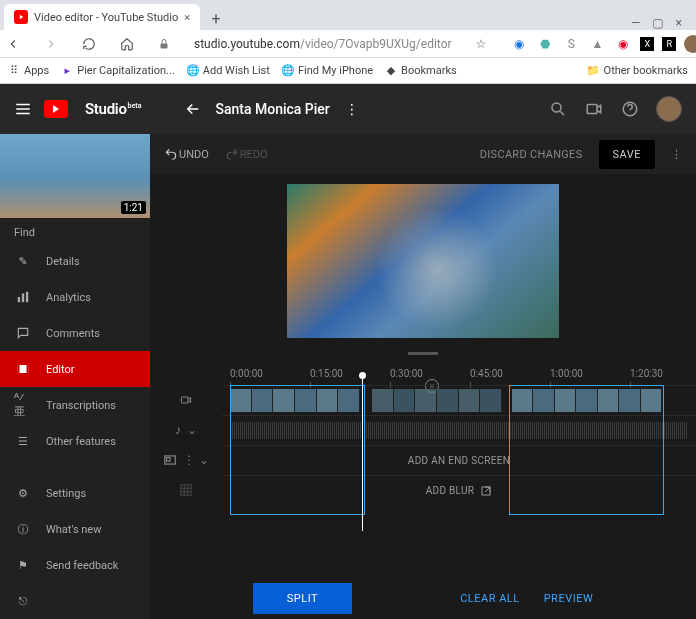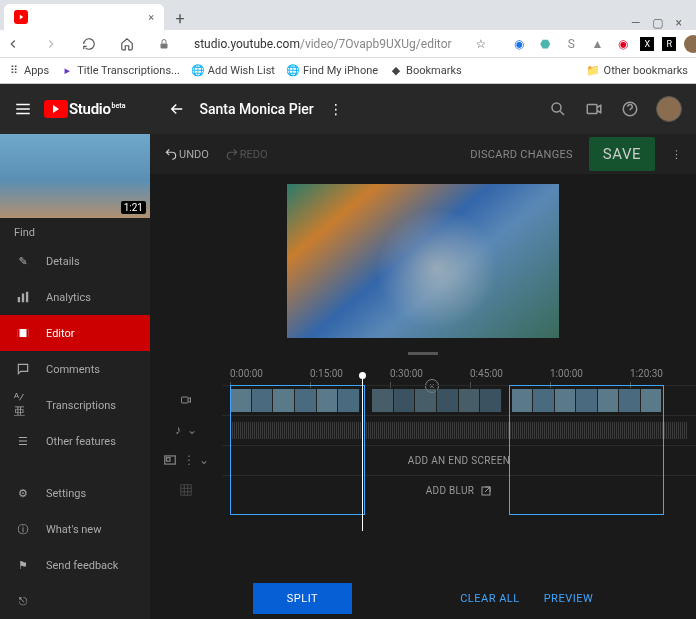--- a/index.html
+++ b/index.html
@@ -19,21 +19,21 @@
 .bmbar{height:26px;background:#fff;display:flex;align-items:center;gap:12px;padding:0 8px;font-size:11px;color:#444;border-bottom:1px solid #ccc}
 .bm{display:flex;align-items:center;gap:4px}
 .bm .dot{width:12px;height:12px;display:flex;align-items:center;justify-content:center}
 
 .app{position:absolute;top:84px;left:0;right:0;bottom:0;background:#282828;color:#aaa;display:flex;flex-direction:column}
 .topbar{height:50px;background:#282828;display:flex;align-items:center;padding:0 14px;gap:12px}
 .hamb{cursor:pointer}
 .logo{display:flex;align-items:center;gap:1px;font-weight:600;color:#fff}
 .logo .yt{width:24px;height:18px;background:#f00;border-radius:3px;display:flex;align-items:center;justify-content:center}
 .logo .yt:before{content:'';border-left:6px solid #fff;border-top:4px solid transparent;border-bottom:4px solid transparent}
-.studio{font-size:15px;letter-spacing:-.3px;margin-left:0}
+.studio{font-size:15px;letter-spacing:-.3px;margin-left:16px}
 .tm{font-size:7px;margin-top:-6px}
 .title{margin-left:30px;font-size:14px;color:#fff;font-weight:500;display:flex;align-items:center;gap:12px}
 .topright{margin-left:auto;display:flex;align-items:center;gap:16px;color:#999}
 .topright .ic,.title .ic{width:20px;height:20px;display:flex;align-items:center;justify-content:center;cursor:pointer}
 .avatar{width:26px;height:26px;border-radius:50%;background:#8a6d4f;border:1px solid #555}
 
 .body{flex:1;display:flex;min-height:0}
 .sidebar{width:150px;background:#212121;display:flex;flex-direction:column;font-size:11px}
 .thumb{width:150px;height:84px;background:linear-gradient(180deg,#6fa8cc 0%,#5a8fb3 55%,#b09070 100%);position:relative}
 .thumb .dur{position:absolute;bottom:4px;right:4px;background:#000;color:#fff;font-size:10px;padding:1px 3px;border-radius:2px}
@@ -42,21 +42,21 @@
 .navitem{display:flex;align-items:center;gap:14px;padding:9px 14px;color:#aaa;cursor:pointer;font-size:11px}
 .navitem .ic{width:18px;height:18px;display:flex;align-items:center;justify-content:center}
 .navitem.active{background:#c00;color:#fff}
 .sbfoot{margin-top:auto}
 
 .main{flex:1;background:#1a1a1a;display:flex;flex-direction:column;position:relative;min-width:0}
 .ctrlbar{height:40px;background:#212121;display:flex;align-items:center;padding:0 14px;gap:16px;font-size:11px}
 .undo,.redo{display:flex;align-items:center;gap:1px;cursor:pointer}
 .redo{color:#555}
 .discard{margin-left:auto;color:#888;cursor:pointer;letter-spacing:.3px}
-.save{background:#14532d;color:#ccc;padding:8px 14px;border-radius:2px;font-size:15px;cursor:pointer;letter-spacing:.5px}
+.save{background:#000000;color:#ccc;padding:8px 14px;border-radius:2px;font-size:11px;cursor:pointer;letter-spacing:.5px}
 .kebab{color:#aaa;cursor:pointer}
 .preview{height:174px;display:flex;align-items:center;justify-content:center;background:#1a1a1a;flex:0 0 auto}
 .vid{width:272px;height:154px;background:linear-gradient(140deg,#2a7a6a 0%,#c97d2e 20%,#3366aa 45%,#5a88b5 60%,#3a6a5a 100%);position:relative;overflow:hidden}
 .vid:after{content:'';position:absolute;inset:0;background:radial-gradient(circle at 55% 55%,rgba(200,200,190,.6) 0%,transparent 35%)}
 .handle{width:30px;height:3px;background:#555;margin:4px auto}
 
 .tlctrl{height:34px;display:flex;align-items:center;padding:0 14px;gap:12px;font-size:11px}
 .tc{border:1px solid #555;padding:6px 10px;letter-spacing:.5px}
 .edittrim{color:#888;letter-spacing:.5px}
 .zoom{margin-left:auto;display:flex;align-items:center;gap:10px}
@@ -89,20 +89,21 @@
 </style>
 </head>
 <body>
 
 <div class="tabbar">
   <div class="tab">
     <svg viewBox="0 0 24 24">
         <rect width="24" height="24" rx="5" fill="#f00"></rect>
         <path d="M10 8l6 4-6 4z" fill="#fff"></path>
       </svg>
+    <span>Video editor - YouTube Studio</span>
     <span style="margin-left:auto;color:#666">×</span>
   </div>
   <div class="newtab">+</div>
   <div class="winctl">
     <span>—</span>
     <span>▢</span>
     <span>×</span>
   </div>
 </div>
 <div class="addrbar">
@@ -149,21 +150,21 @@
     <div class="ic">⋮</div>
   </div>
 </div>
 <div class="bmbar">
   <div class="bm">
       <span class="dot">⠿</span>
       <span>Apps</span>
     </div>
   <div class="bm">
       <span class="dot" style="color:#6a36c9">▸</span>
-      <span>Title Transcriptions...</span>
+      <span>Pier Capitalization...</span>
     </div>
   <div class="bm">
       <span class="dot">🌐</span>
       <span>Add Wish List</span>
     </div>
   <div class="bm">
       <span class="dot">🌐</span>
       <span>Find My iPhone</span>
     </div>
   <div class="bm">
@@ -234,37 +235,37 @@
         <div class="navitem">
             <span class="ic">
               <svg width="14" height="14" viewBox="0 0 24 24" fill="currentColor">
                 <rect x="3" y="12" width="4" height="9"></rect>
                 <rect x="10" y="6" width="4" height="15"></rect>
                 <rect x="17" y="3" width="4" height="18"></rect>
               </svg>
             </span>
             <span>Analytics</span>
           </div>
+        <div class="navitem">
+            <span class="ic">
+              <svg width="14" height="14" viewBox="0 0 24 24" fill="none" stroke="currentColor" stroke-width="2">
+                <path d="M4 4h16v12H8l-4 4z"></path>
+              </svg>
+            </span>
+            <span>Comments</span>
+          </div>
         <div class="navitem active">
             <span class="ic">
               <svg width="14" height="14" viewBox="0 0 24 24" fill="currentColor">
                 <rect x="3" y="5" width="18" height="14" rx="1"></rect>
                 <rect x="3" y="5" width="3" height="14" fill="#c00"></rect>
                 <rect x="18" y="5" width="3" height="14" fill="#c00"></rect>
               </svg>
             </span>
             <span>Editor</span>
-          </div>
-        <div class="navitem">
-            <span class="ic">
-              <svg width="14" height="14" viewBox="0 0 24 24" fill="none" stroke="currentColor" stroke-width="2">
-                <path d="M4 4h16v12H8l-4 4z"></path>
-              </svg>
-            </span>
-            <span>Comments</span>
           </div>
         <div class="navitem">
             <span class="ic">ᴬ⁄亜</span>
             <span>Transcriptions</span>
           </div>
         <div class="navitem">
             <span class="ic">☰</span>
             <span>Other features</span>
           </div>
       </div>

